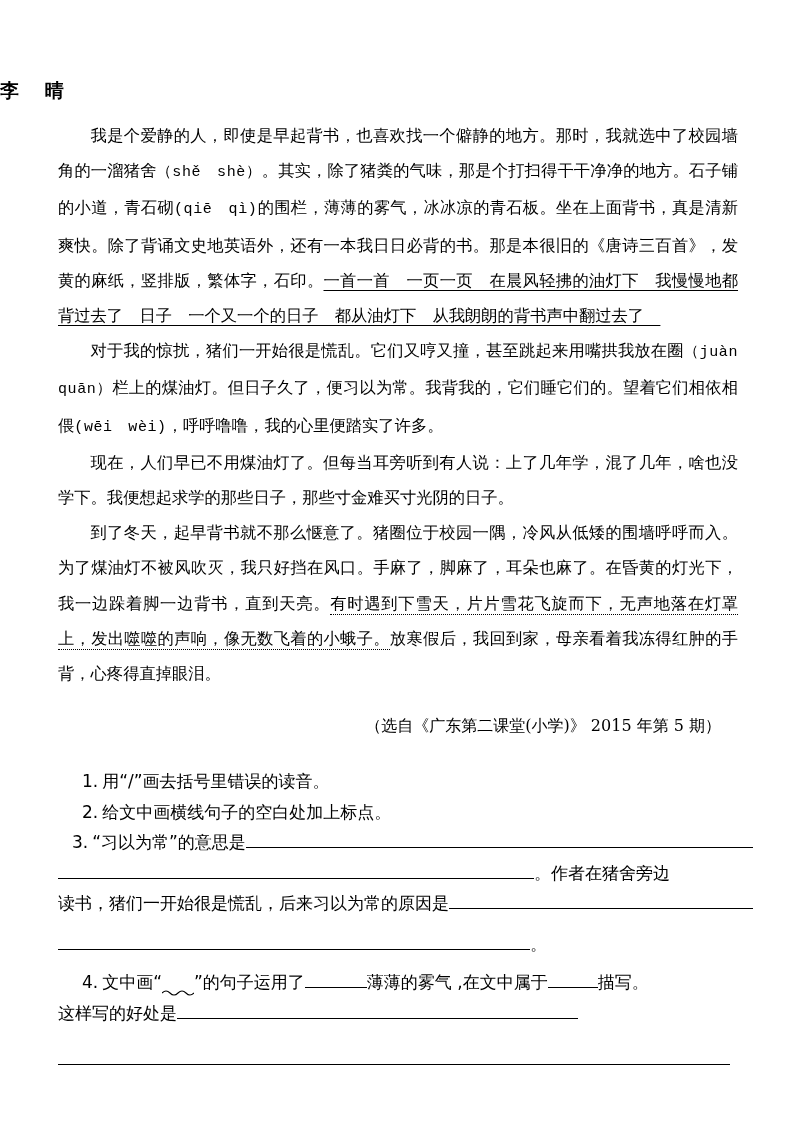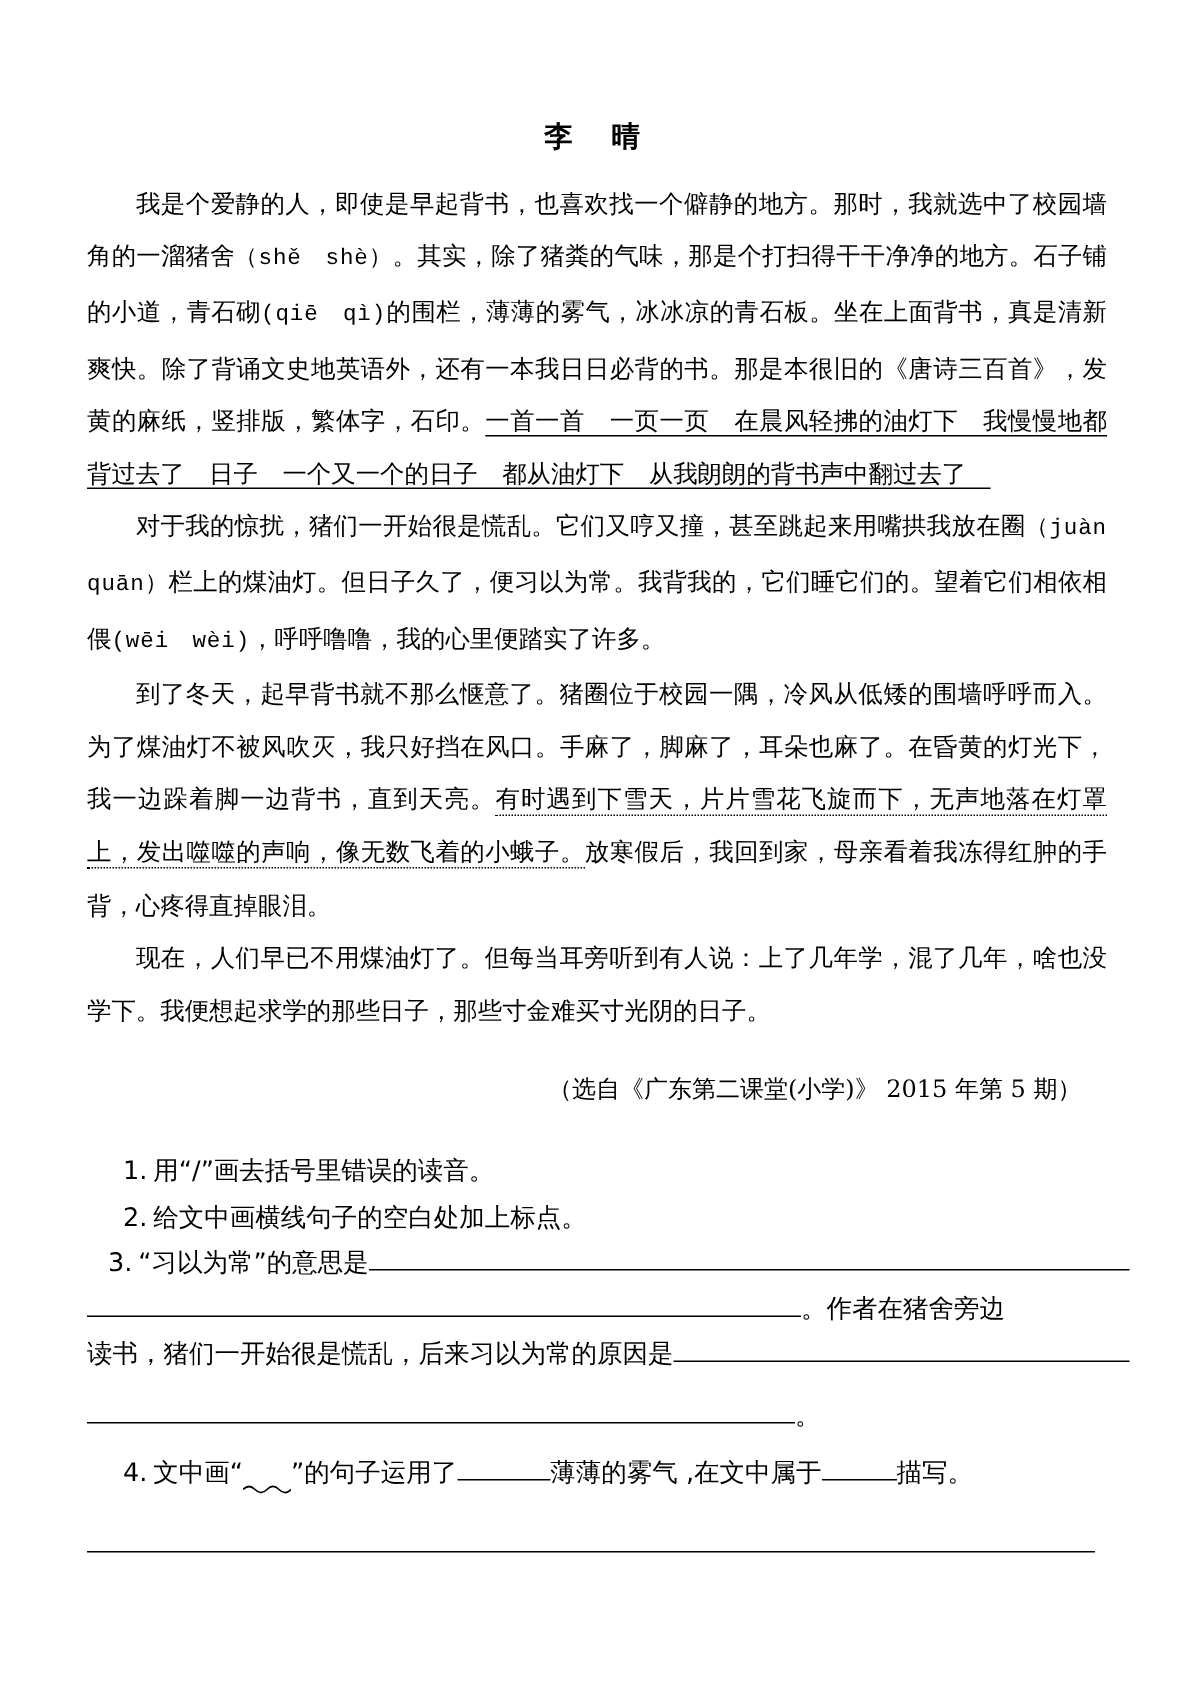--- a/index.html
+++ b/index.html
@@ -20,21 +20,20 @@
     position: absolute;
     left: 0; top: 0;
     width: 793px;
     height: 1122px;
     box-sizing: border-box;
     padding: 0;
   }
 
   
   .doc-title {
-    text-align: center;
     font-size: 19px;
     font-weight: bold;
     letter-spacing: 0.18em;
     margin: 0;
     padding-top: 78px;
     font-family: "DejaVu Serif", "Liberation Serif", serif;
   }
 
   
   .article {
@@ -126,23 +125,23 @@
 <div class="page">
 
   <div class="doc-title">李　晴</div>
 
   <div class="article">
 
     <p class="para"><span>我是个爱静的人，即使是早起背书，也喜欢找一个僻静的地方。那时，我就选中了校园墙角的一溜猪舍</span><span class="pinyin">（shě　shè）</span><span>。其实，除了猪粪的气味，那是个打扫得干干净净的地方。石子铺的小道，青石砌</span><span class="pinyin">(qiē　qì)</span><span>的围栏，薄薄的雾气，冰冰凉的青石板。坐在上面背书，真是清新爽快。除了背诵文史地英语外，还有一本我日日必背的书。那是本很旧的《唐诗三百首》，发黄的麻纸，竖排版，繁体字，石印。</span><span class="u-solid">一首一首　一页一页　在晨风轻拂的油灯下　我慢慢地都背过去了　日子　一个又一个的日子　都从油灯下　从我朗朗的背书声中翻过去了　</span></p>
 
     <p class="para"><span>对于我的惊扰，猪们一开始很是慌乱。它们又哼又撞，甚至跳起来用嘴拱我放在圈</span><span class="pinyin">（juàn　quān）</span><span>栏上的煤油灯。但日子久了，便习以为常。我背我的，它们睡它们的。望着它们相依相偎</span><span class="pinyin">(wēi　wèi)</span><span>，呼呼噜噜，我的心里便踏实了许多。</span></p>
 
+    <p class="para"><span>现在，人们早已不用煤油灯了。但每当耳旁听到有人说：上了几年学，混了几年，啥也没学下。我便想起求学的那些日子，那些寸金难买寸光阴的日子。</span></p>
+
     <p class="para"><span>到了冬天，起早背书就不那么惬意了。猪圈位于校园一隅，冷风从低矮的围墙呼呼而入。为了煤油灯不被风吹灭，我只好挡在风口。手麻了，脚麻了，耳朵也麻了。在昏黄的灯光下，我一边跺着脚一边背书，直到天亮。</span><span class="u-wavy">有时遇到下雪天，片片雪花飞旋而下，无声地落在灯罩上，发出噬噬的声响，像无数飞着的小蛾子。</span><span>放寒假后，我回到家，母亲看着我冻得红肿的手背，心疼得直掉眼泪。</span></p>
-
-    <p class="para"><span>现在，人们早已不用煤油灯了。但每当耳旁听到有人说：上了几年学，混了几年，啥也没学下。我便想起求学的那些日子，那些寸金难买寸光阴的日子。</span></p>
   </div>
 
   <div class="source">（选自《广东第二课堂(小学)》 2015 年第 5 期）</div>
 
   <div class="questions">
 
     <div class="q q-indent">
       <span class="q-num">1.</span><span>用“/”画去括号里错误的读音。</span>
     </div>
 
@@ -174,19 +173,25 @@
         <span class="grow" style="max-width:472px;"></span>
           <span>。</span>
       </div>
     </div>
 
     <div class="q q-indent" style="padding-top:8px;">
       <span class="q-num">4.</span><span>文中画“</span><span class="wavy-mark"><svg width="32" height="8" viewBox="0 0 32 8">
             <path d="M0 5 Q 4 1, 8 5 T 16 5 T 24 5 T 32 5" fill="none" stroke="#000" stroke-width="1.1"></path>
           </svg></span><span>”的句子运用了</span><span class="ln" style="width:62px;"></span><span>薄薄的雾气 ,在文中属于</span><span class="ln" style="width:50px;"></span><span>描写。</span>
     </div>
+    <div class="q" style="padding-left:0;">
+      <div class="row">
+        <span>这样写的好处是</span>
+          <span class="grow" style="max-width:401px;"></span>
+      </div>
+    </div>
     <div class="q" style="padding-left:0;padding-top:12px;">
       <span class="fullline" style="width:672px;height:24px;"></span>
     </div>
 
 
   </div>
 </div>
 
 </body></html>

